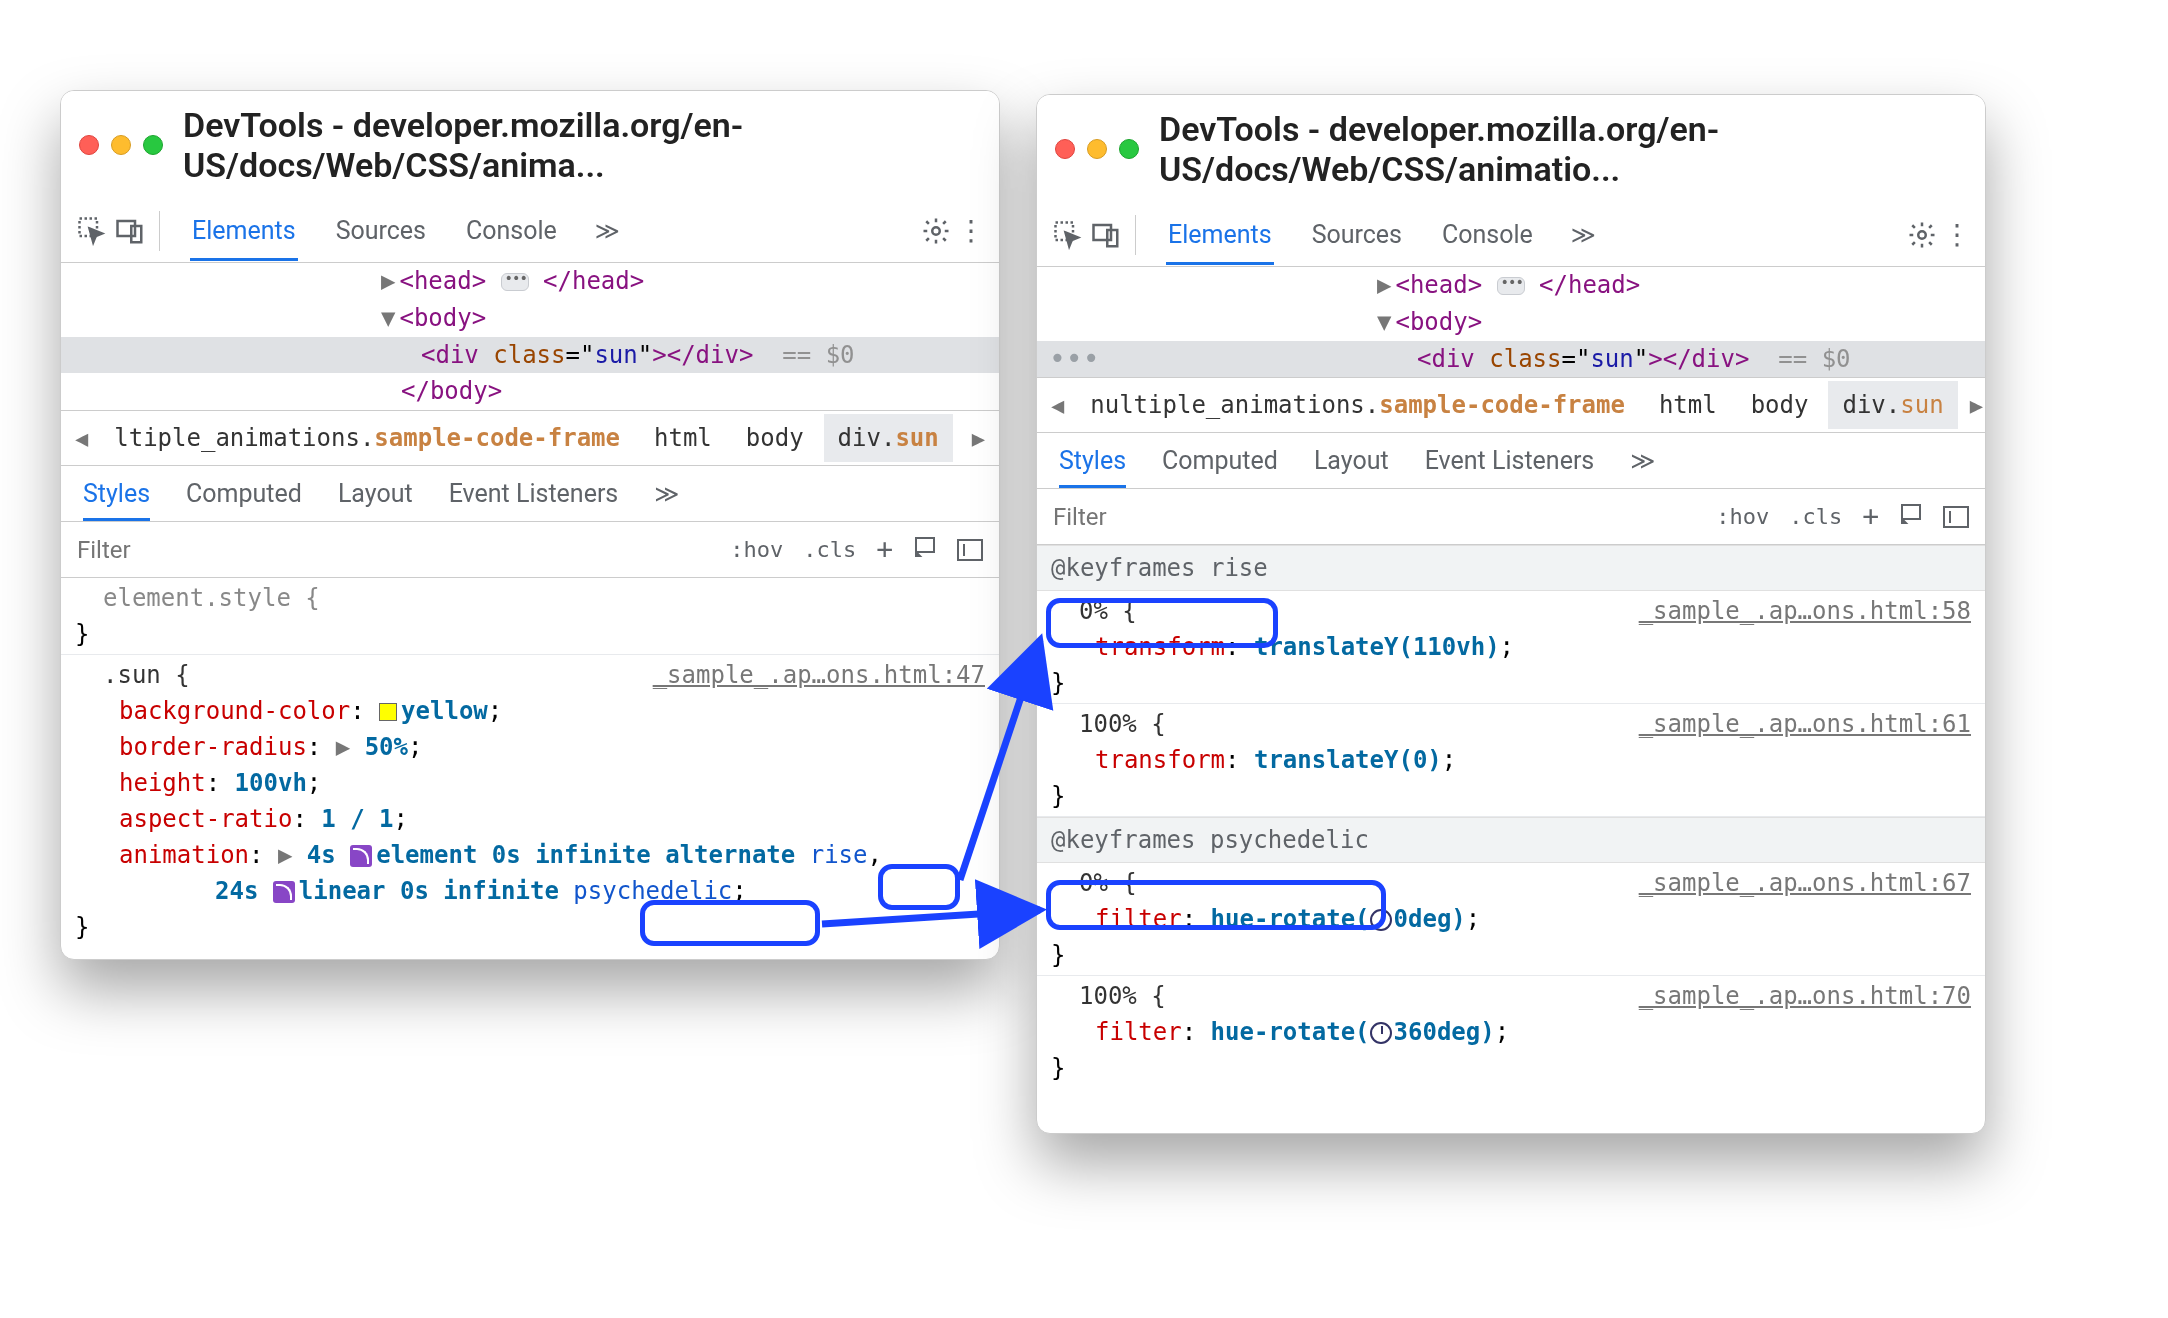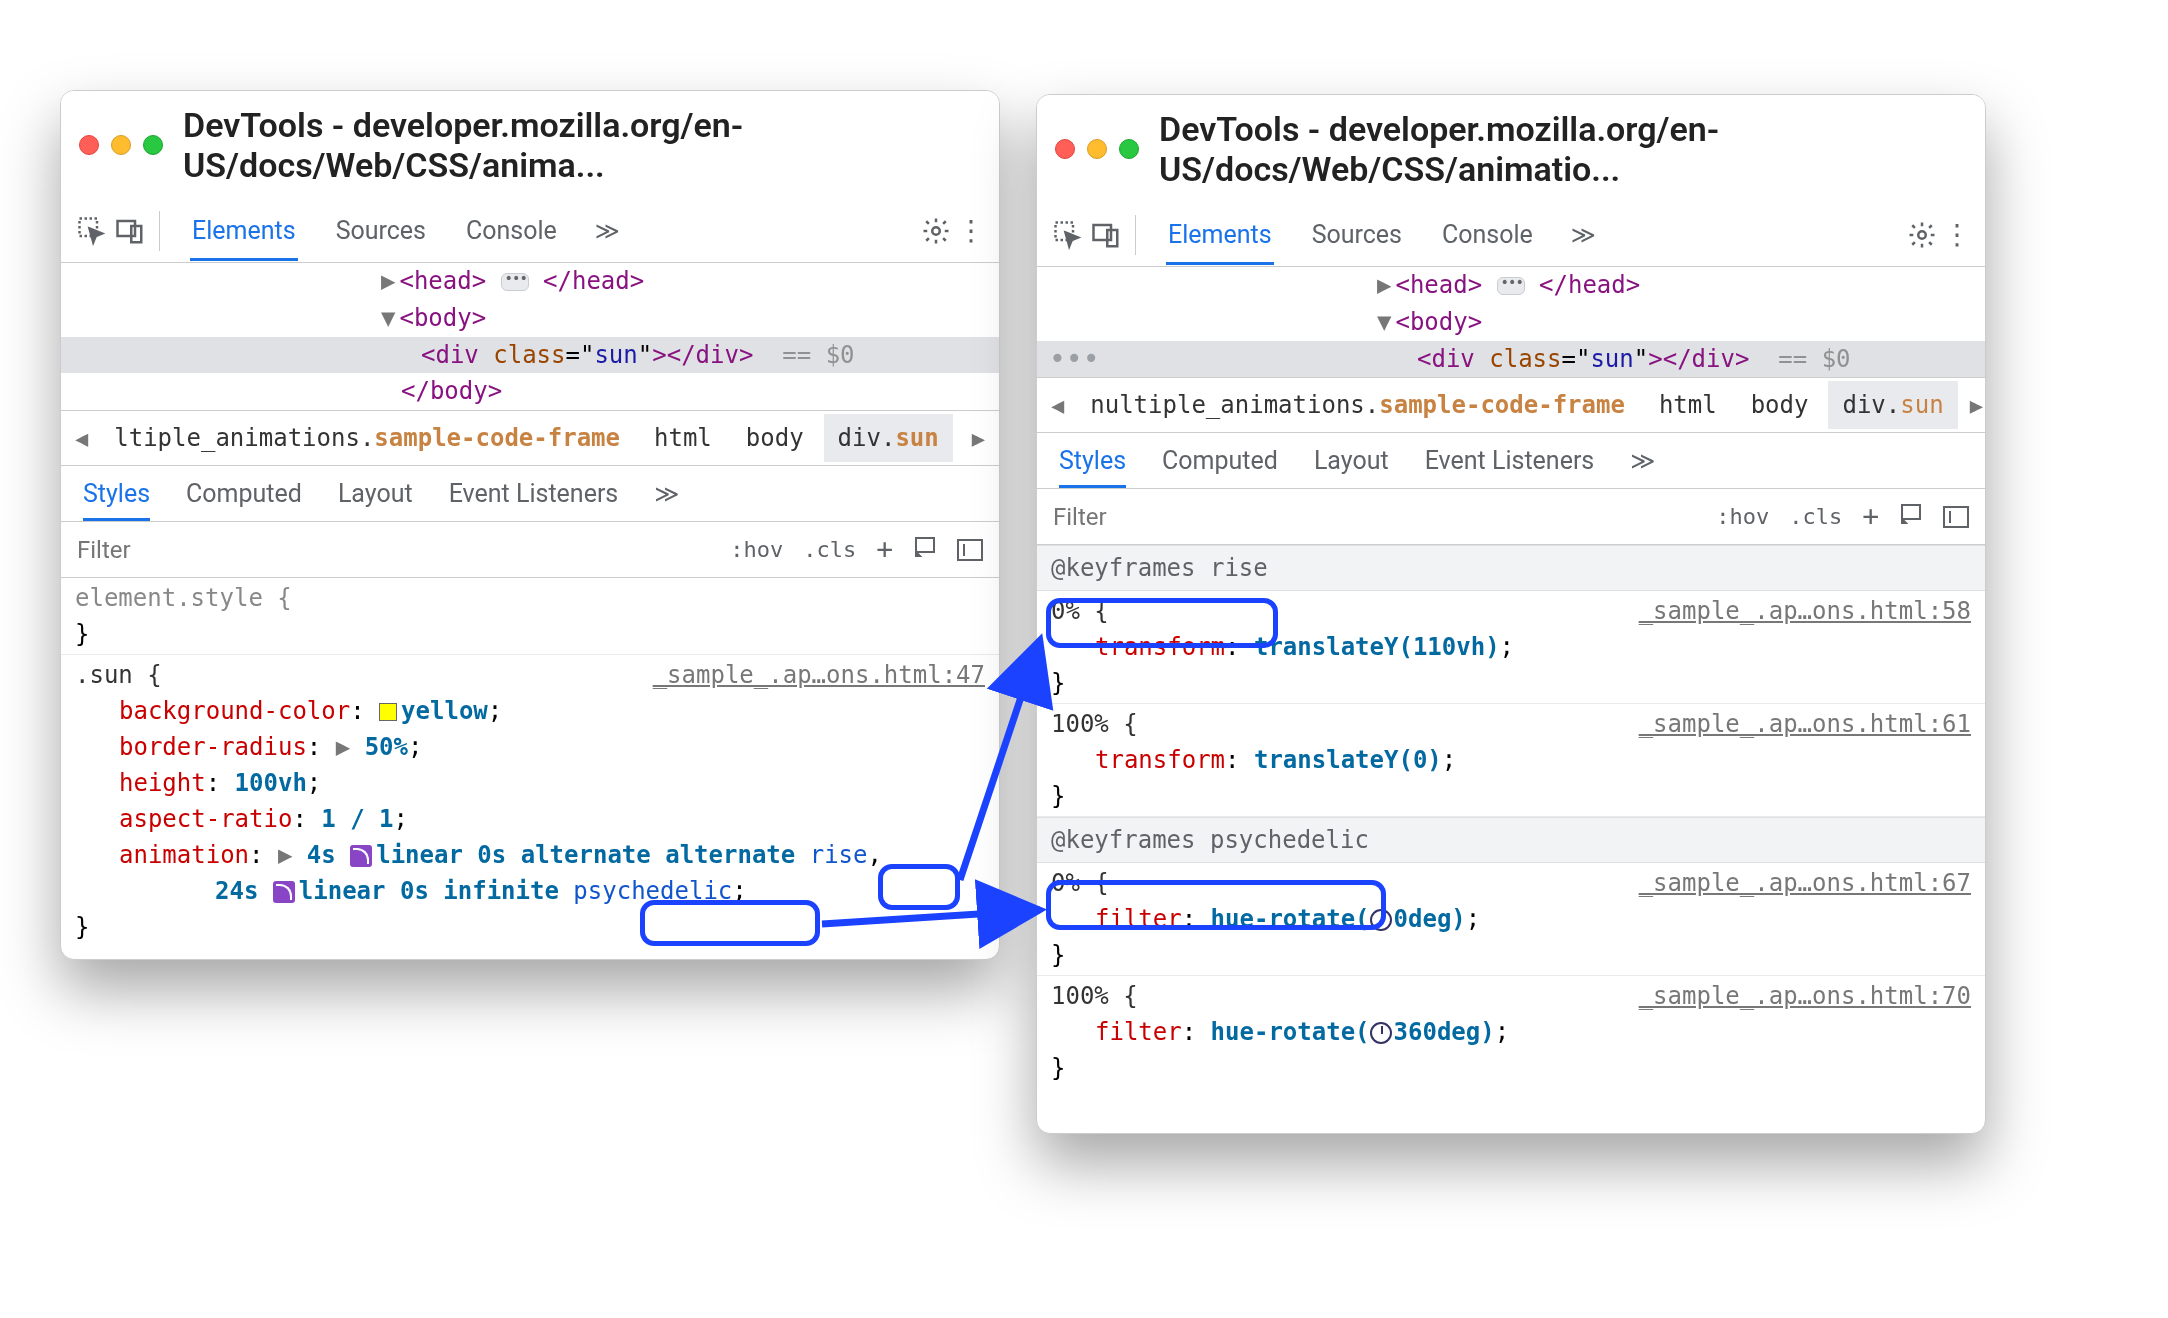--- a/index.html
+++ b/index.html
@@ -60,21 +60,21 @@
   .bc .hl { color:#c88242;font-weight:bold;}
   .bc.sel { background:#e8eaed;}
   .subtabs { display:flex; gap:36px; font-size:25px; color:#5f6368; padding:0 22px; border-bottom:1px solid #ccc; height:56px; align-items:center;}
   .subtabs .stab { padding:13px 0; cursor:pointer;}
   .subtabs .stab.active { color:#1a73e8; border-bottom:3px solid #1a73e8; padding-bottom:10px;}
   .filterbar { display:flex; align-items:center; border-bottom:1px solid #ccc; height:56px;}
   .filterbar input { border:none; font-size:24px; padding:0 16px; flex:1; color:#888; outline:none; font-family:inherit;}
   .filterbar .ctrls { display:flex; gap:20px; align-items:center; padding-right:16px; color:#5f6368; font-family:Menlo,monospace; font-size:22px;}
   .styles { font-family: Menlo, monospace; font-size:24px; line-height:1.5; padding-bottom:10px;}
   .rule { border-bottom:1px solid #e8eaed; padding:2px 14px 2px 14px; position:relative;}
-  .rulesel { color:#333;}
+  .rulesel { color:#333;margin-left:28px;}
   .src { position:absolute; right:14px; top:2px; color:#777; text-decoration:underline; font-size:24px;}
   .prop { color:#c80000;}
   .propval { color:#0369a1;font-weight:bold;}
   .indent { padding-left:44px; display:block;}
   .indent2 { padding-left:140px; display:block;}
   .swatch { display:inline-block; width:18px; height:18px; border:1px solid #666; vertical-align:middle; margin-right:4px;}
   .link { color:#1155cc; cursor:pointer;}
   .easing { display:inline-block; width:22px; height:22px; background:#8846c6; border-radius:3px; vertical-align:middle; margin-right:4px; position:relative;}
   .easing::after { content:""; position:absolute; width:14px; height:14px; border:2px solid #fff; border-left:none; border-bottom:none; border-radius:0 12px 0 0; top:3px; left:3px; transform:rotate(0deg);}
   .kfhead { background:#f1f3f4; padding:4px 14px; color:#5f6368; border-top:1px solid #e0e0e0; border-bottom:1px solid #e0e0e0;}
@@ -170,21 +170,21 @@
       <span class="rulesel" style="color:#888;">element.style {</span><br>
       <span>}</span>
     </div>
     <div class="rule" style="border-bottom:none;">
       <span class="src">_sample_.ap…ons.html:47</span>
       <span class="rulesel">.sun {</span><br>
       <span class="indent"><span class="prop">background-color</span>: <span class="swatch" style="background:yellow;"></span><span class="propval">yellow</span>;</span>
       <span class="indent"><span class="prop">border-radius</span>: <span style="color:#777">▶ </span><span class="propval">50%</span>;</span>
       <span class="indent"><span class="prop">height</span>: <span class="propval">100vh</span>;</span>
       <span class="indent"><span class="prop">aspect-ratio</span>: <span class="propval">1 / 1</span>;</span>
-      <span class="indent"><span class="prop">animation</span>: <span style="color:#777">▶ </span><span class="propval">4s </span><span class="easing"></span><span class="propval">linear 0s alternate alternate </span><span class="link">rise</span>,</span>
+      <span class="indent"><span class="prop">animation</span>: <span style="color:#777">▶ </span><span class="propval">4s </span><span class="easing"></span><span class="propval">element 0s infinite alternate </span><span class="link">rise</span>,</span>
       <span class="indent2"><span class="propval">24s </span><span class="easing"></span><span class="propval">linear 0s infinite </span><span class="link">psychedelic</span>;</span>
       <span>}</span>
     </div>
   </div>
 </div>
 
 <div class="window" style="left:1036px; top:94px; width:950px; height:1040px;">
   <div class="titlebar">
     <div class="tl">
       <span class="r"></span>

